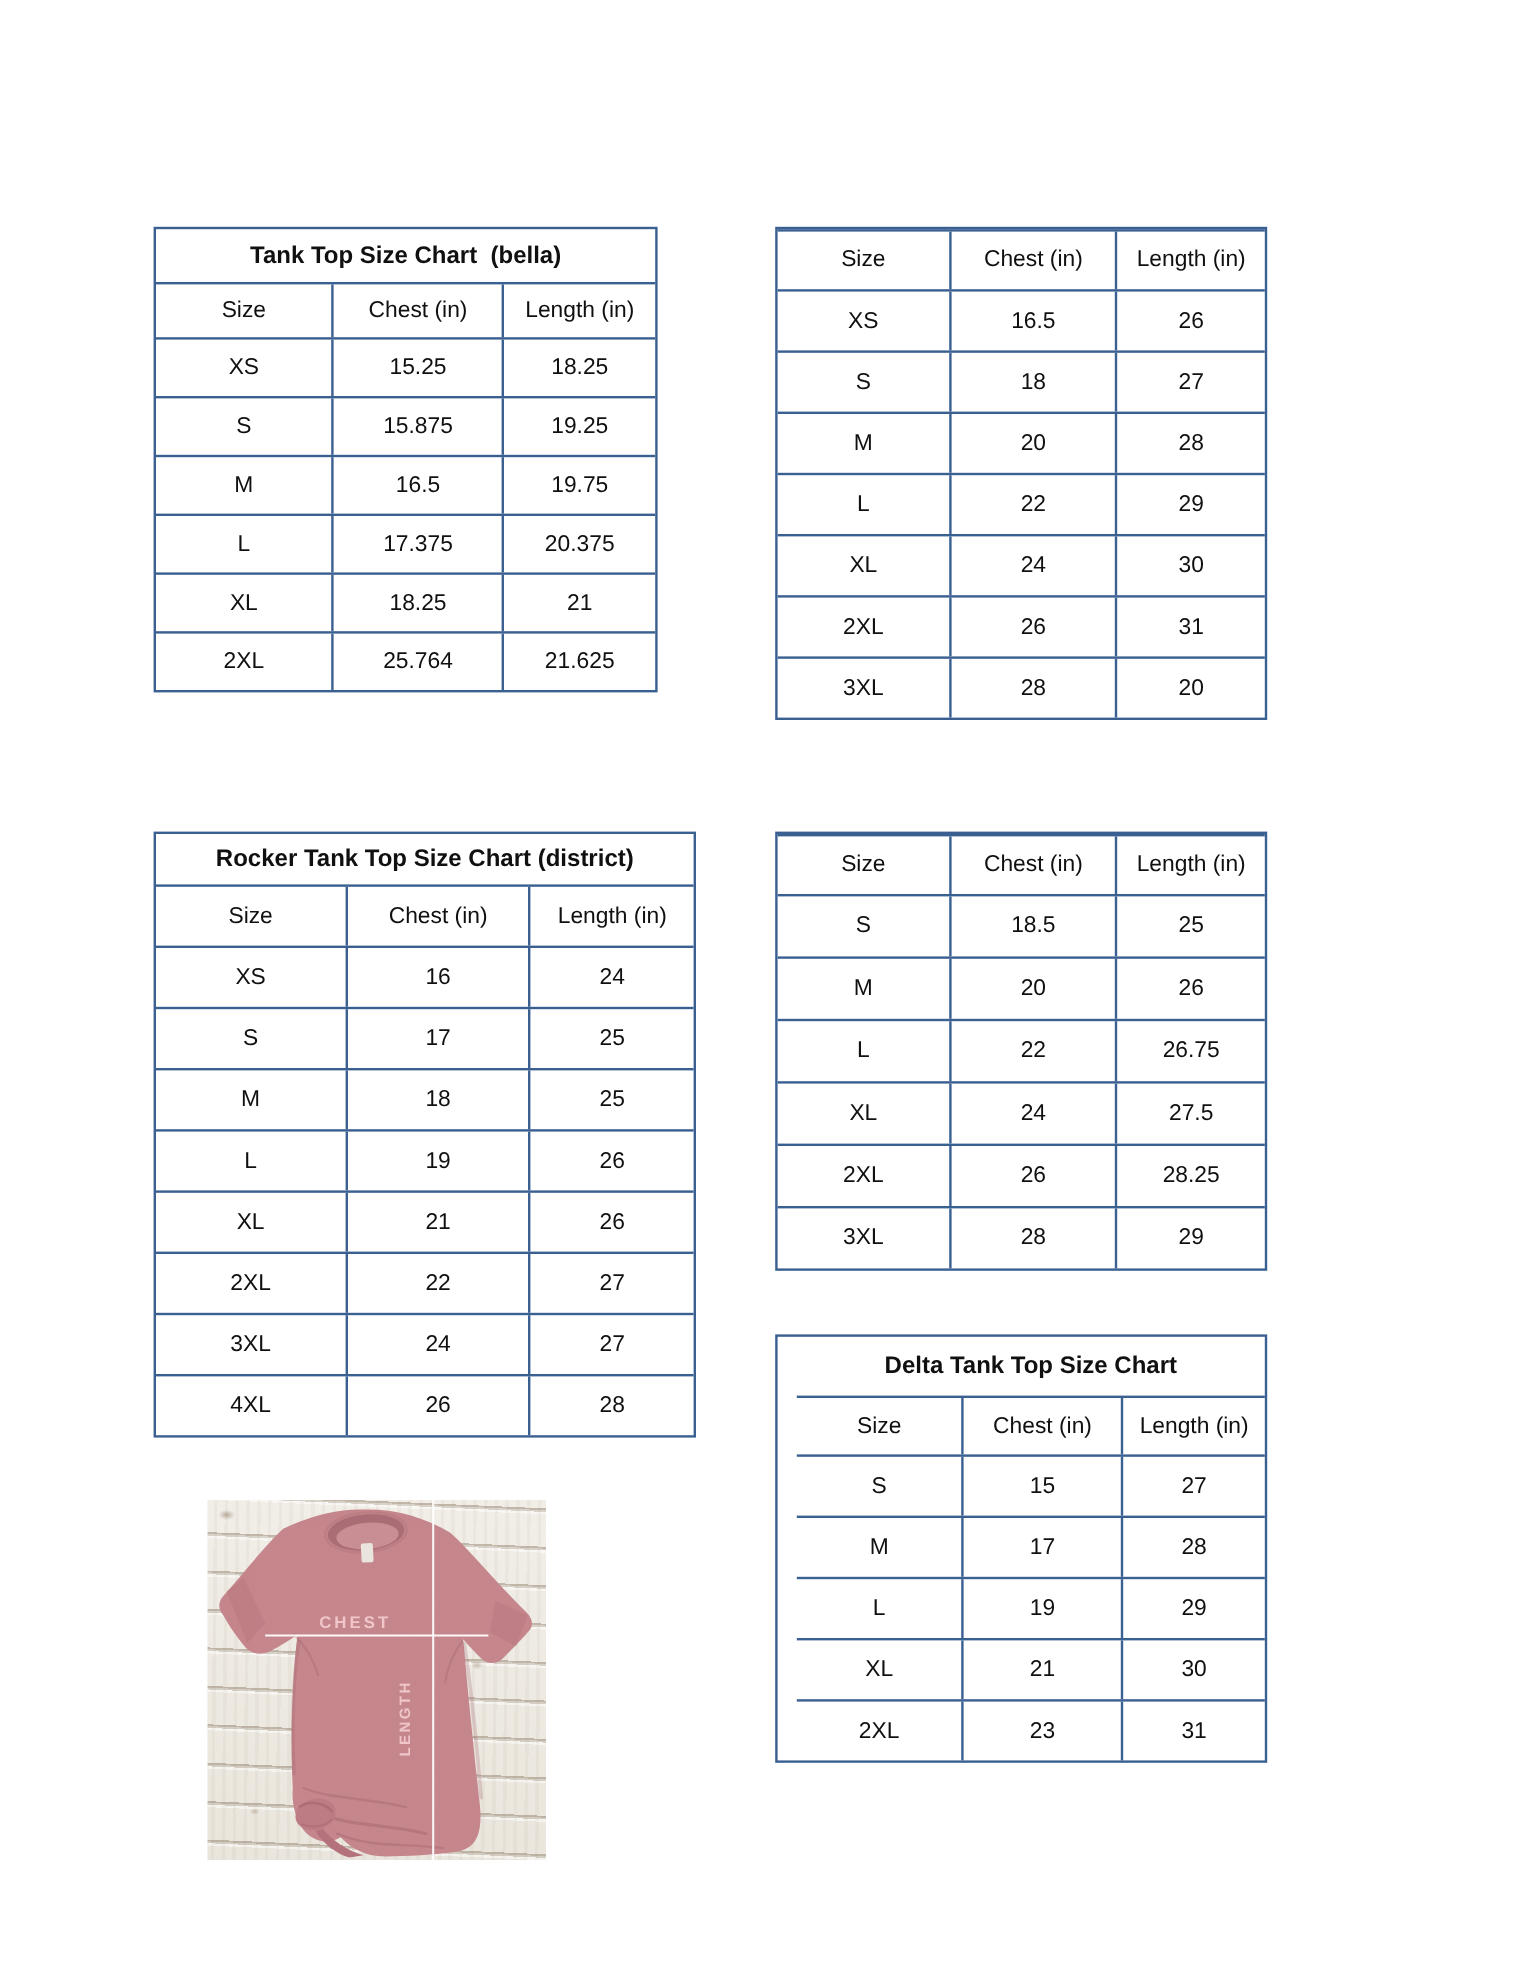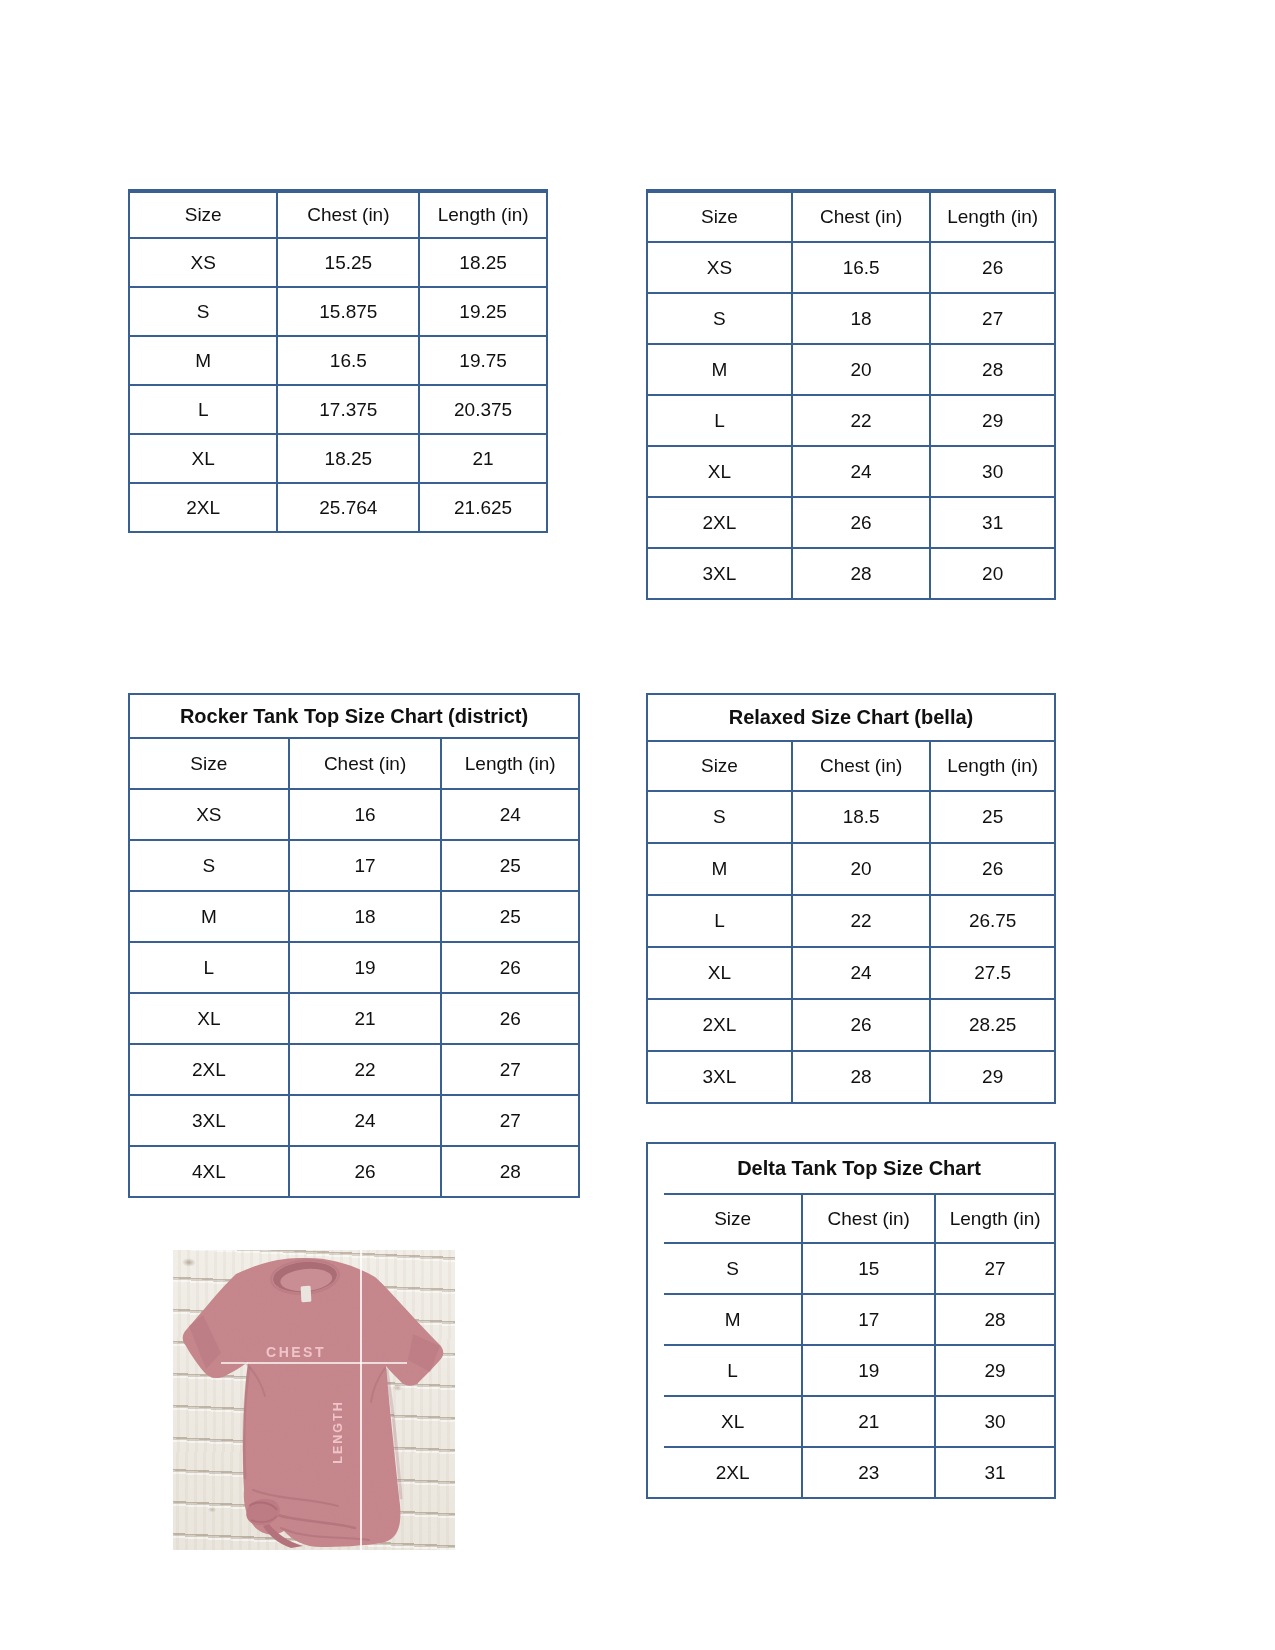--- a/index.html
+++ b/index.html
@@ -26,21 +26,21 @@
   .t-row.t-head{height:var(--hh);}
   .t-cell{
     display:flex;align-items:center;justify-content:center;
     font-size:19px;box-sizing:border-box;overflow:hidden;
   }
   .t-cell + .t-cell{border-left:2px solid #3a5f91;}
   .tbl-0{left:128px;top:189px;width:420px;--th:44px;--hh:46px;--rh:49px;}
   .tbl-1{left:646px;top:189px;width:410px;--th:50px;--hh:50px;--rh:51px;}
   .tbl-2{left:128px;top:693px;width:452px;--th:42px;--hh:51px;--rh:51px;}
   .tbl-3{left:646px;top:693px;width:410px;--th:45px;--hh:50px;--rh:52px;}
-  .tbl-4{left:646px;top:1142px;width:410px;padding-left:16px;--th:49px;--hh:49px;--rh:51px;}
+  .tbl-4{left:646px;top:1112px;width:410px;padding-left:16px;--th:49px;--hh:49px;--rh:51px;}
 
   
   .photo{
     position:absolute;left:173px;top:1250px;width:282px;height:300px;
     overflow:hidden;background:#f1eee7;
   }
   .wood{
     position:absolute;left:-26px;top:-26px;right:-26px;bottom:-26px;
     transform:rotate(2.5deg);
     background:
@@ -56,20 +56,21 @@
       linear-gradient(#f3f0ea,#eae6dd);
   }
   .photo svg{position:absolute;left:0;top:0;}
 </style>
 </head>
 <body>
 
 <div class="page">
 
   <div class="tbl tbl-0">
+      <div class="t-title">Tank Top Size Chart  (bella)</div>
       <div class="t-row t-head">
         <div class="t-cell" style="font-size: 19px;">Size</div>
         <div class="t-cell" style="font-size: 19px;">Chest (in)</div>
         <div class="t-cell" style="font-size: 19px;">Length (in)</div>
       </div>
       <div class="t-row">
         <div class="t-cell">XS</div>
         <div class="t-cell">15.25</div>
         <div class="t-cell">18.25</div>
       </div>
@@ -183,21 +184,20 @@
         <div class="t-cell">24</div>
         <div class="t-cell">27</div>
       </div>
       <div class="t-row">
         <div class="t-cell">4XL</div>
         <div class="t-cell">26</div>
         <div class="t-cell">28</div>
       </div>
     </div>
   <div class="tbl tbl-3">
-      <div class="t-title">Relaxed Size Chart (bella)</div>
       <div class="t-row t-head">
         <div class="t-cell" style="font-size: 19px;">Size</div>
         <div class="t-cell" style="font-size: 19px;">Chest (in)</div>
         <div class="t-cell" style="font-size: 19px;">Length (in)</div>
       </div>
       <div class="t-row">
         <div class="t-cell">S</div>
         <div class="t-cell">18.5</div>
         <div class="t-cell">25</div>
       </div>

